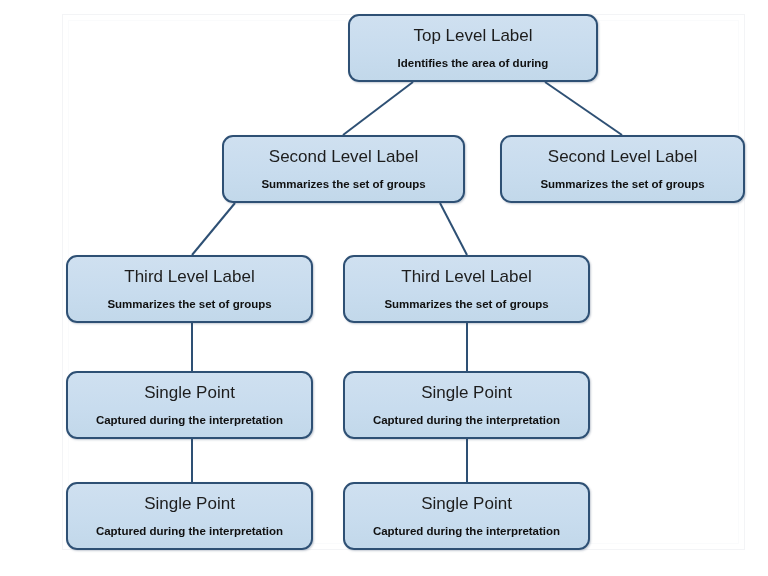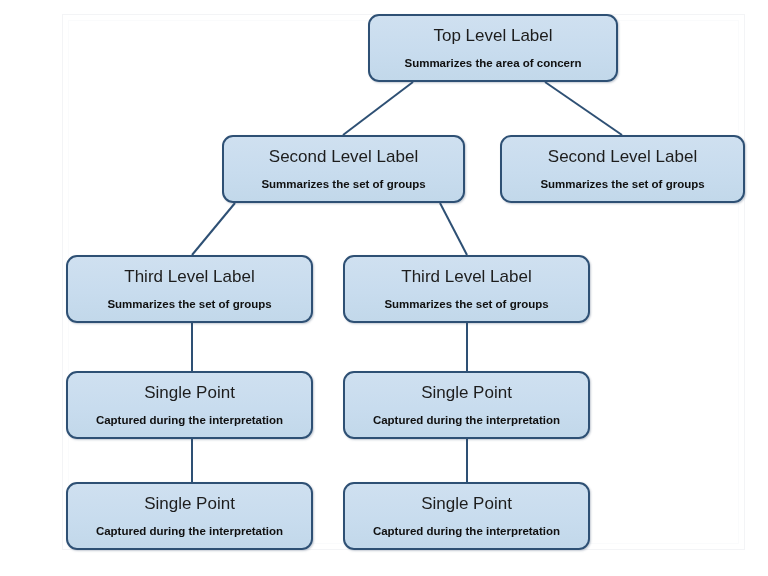--- a/index.html
+++ b/index.html
@@ -92,23 +92,23 @@
       <line x1="545" y1="82" x2="622" y2="135" stroke="#2e5074" stroke-width="2" stroke-linecap="butt"></line>
       <line x1="235" y1="203" x2="192" y2="255" stroke="#2e5074" stroke-width="2" stroke-linecap="butt"></line>
       <line x1="440" y1="203" x2="467" y2="255" stroke="#2e5074" stroke-width="2" stroke-linecap="butt"></line>
       <line x1="192" y1="323" x2="192" y2="371" stroke="#2e5074" stroke-width="2" stroke-linecap="butt"></line>
       <line x1="467" y1="323" x2="467" y2="371" stroke="#2e5074" stroke-width="2" stroke-linecap="butt"></line>
       <line x1="192" y1="439" x2="192" y2="482" stroke="#2e5074" stroke-width="2" stroke-linecap="butt"></line>
       <line x1="467" y1="439" x2="467" y2="482" stroke="#2e5074" stroke-width="2" stroke-linecap="butt"></line>
     </svg>
 
   <div id="nodes">
-      <div class="node" style="left: 368px; top: 14px; width: 250px; height: 68px;">
+      <div class="node" style="left: 348px; top: 14px; width: 250px; height: 68px;">
         <div class="title">Top Level Label</div>
-        <div class="subtitle">Summarizes the area of concern</div>
+        <div class="subtitle">Identifies the area of during</div>
       </div>
       <div class="node" style="left: 222px; top: 135px; width: 243px; height: 68px;">
         <div class="title">Second Level Label</div>
         <div class="subtitle">Summarizes the set of groups</div>
       </div>
       <div class="node" style="left: 500px; top: 135px; width: 245px; height: 68px;">
         <div class="title">Second Level Label</div>
         <div class="subtitle">Summarizes the set of groups</div>
       </div>
       <div class="node" style="left: 66px; top: 255px; width: 247px; height: 68px;">

